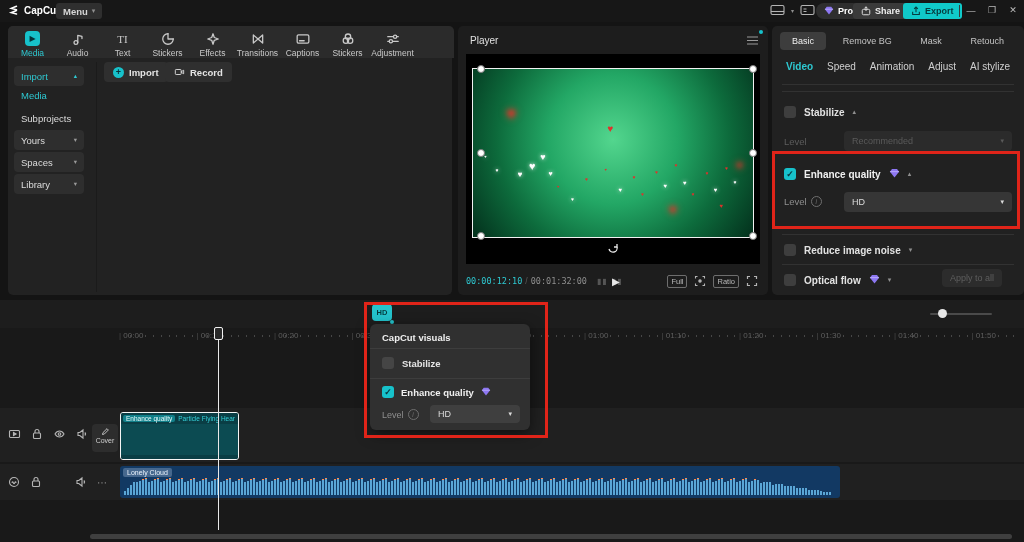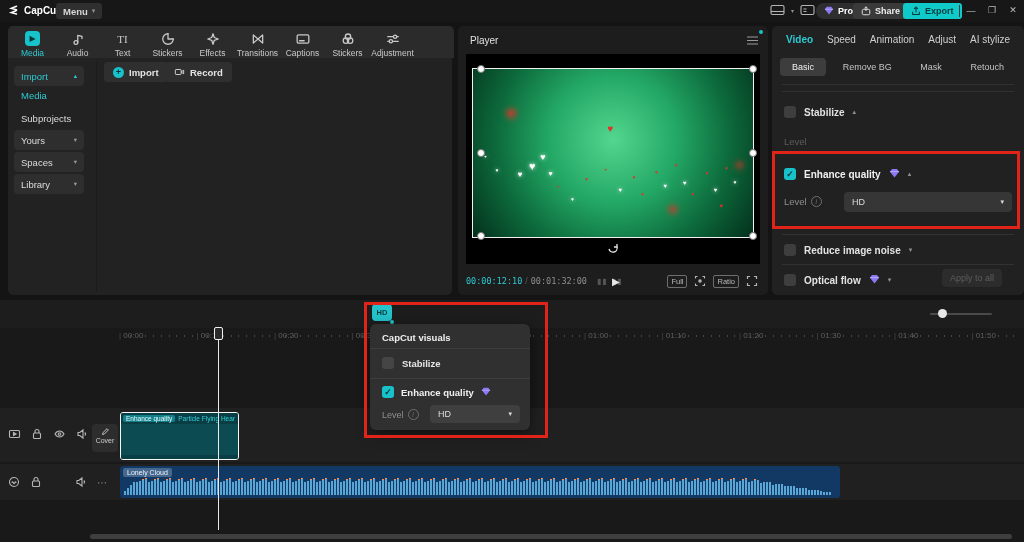--- a/index.html
+++ b/index.html
@@ -295,42 +295,46 @@
         <span class="ic">
             <svg width="12" height="12" viewBox="0 0 12 12" fill="none" stroke="#b5b5b5" stroke-width="1.2">
               <path d="M1.5 4V1.5H4M8 1.5h2.5V4M10.5 8v2.5H8M4 10.5H1.5V8"></path>
             </svg>
           </span>
       </span>
     </div>
   </div>
 
   <div class="ab panel" style="left:772px;top:26px;width:252px;height:269px;background:#212121;">
+    <div id="inspector-subtabs" class="fx" style="height:24px;margin:3px 8px 0;justify-content:space-between;">
+        <span style="font-size: 9px; padding: 4px 12px; border-radius: 4px; background: rgb(61, 61, 61); color: rgb(240, 240, 240);">Basic</span>
+        <span style="font-size: 9px; padding: 4px 12px; border-radius: 4px; color: rgb(196, 196, 196);">Remove BG</span>
+        <span style="font-size: 9px; padding: 4px 12px; border-radius: 4px; color: rgb(196, 196, 196);">Mask</span>
+        <span style="font-size: 9px; padding: 4px 12px; border-radius: 4px; color: rgb(196, 196, 196);">Retouch</span>
+      </div>
     <div id="inspector-tabs" class="fx" style="height:26px;padding:0 14px;justify-content:space-between;">
         <span style="font-size: 10px; color: rgb(46, 201, 210); font-weight: bold;">Video</span>
         <span style="font-size: 10px; color: rgb(207, 207, 207);">Speed</span>
         <span style="font-size: 10px; color: rgb(207, 207, 207);">Animation</span>
         <span style="font-size: 10px; color: rgb(207, 207, 207);">Adjust</span>
         <span style="font-size: 10px; color: rgb(207, 207, 207);">AI stylize</span>
       </div>
-    <div id="inspector-subtabs" class="fx" style="height:24px;margin:3px 8px 0;justify-content:space-between;">
-        <span style="font-size: 9px; padding: 4px 12px; border-radius: 4px; background: rgb(61, 61, 61); color: rgb(240, 240, 240);">Basic</span>
-        <span style="font-size: 9px; padding: 4px 12px; border-radius: 4px; color: rgb(196, 196, 196);">Remove BG</span>
-        <span style="font-size: 9px; padding: 4px 12px; border-radius: 4px; color: rgb(196, 196, 196);">Mask</span>
-        <span style="font-size: 9px; padding: 4px 12px; border-radius: 4px; color: rgb(196, 196, 196);">Retouch</span>
-      </div>
     <div class="sect-div" style="top:58px;"></div>
     <div class="sect-div" style="top:65px;"></div>
 
     <div class="ab fx" style="left:12px;top:80px;gap:8px;">
       <span class="cb"></span>
       <b style="font-size:10px;color:#e2e2e2;">Stabilize</b>
       <span class="dim" style="font-size:7px;">▴</span>
     </div>
     <span class="ab vdim" style="left:12px;top:110px;font-size:9.5px;">Level</span>
+    <div class="ab dd disabled" style="left:72px;top:105px;width:168px;box-sizing:border-box;">
+      <span>Recommended</span>
+      <span style="font-size:7px;">▾</span>
+    </div>
 
     <div class="ab fx" style="left:12px;top:142px;gap:8px;">
       <span class="cb checked">✓</span>
       <b style="font-size:10px;color:#f0f0f0;">Enhance quality</b>
       <span><svg width="11" height="10" viewBox="0 0 12 11">
             <path d="M1 4L3.2 1h5.6L11 4 6 10.5z" fill="#8d77f2"></path>
             <path d="M1 4h10" stroke="#bdaefb" stroke-width="1"></path>
           </svg></span>
       <span class="dim" style="font-size:7px;">▴</span>
     </div>

